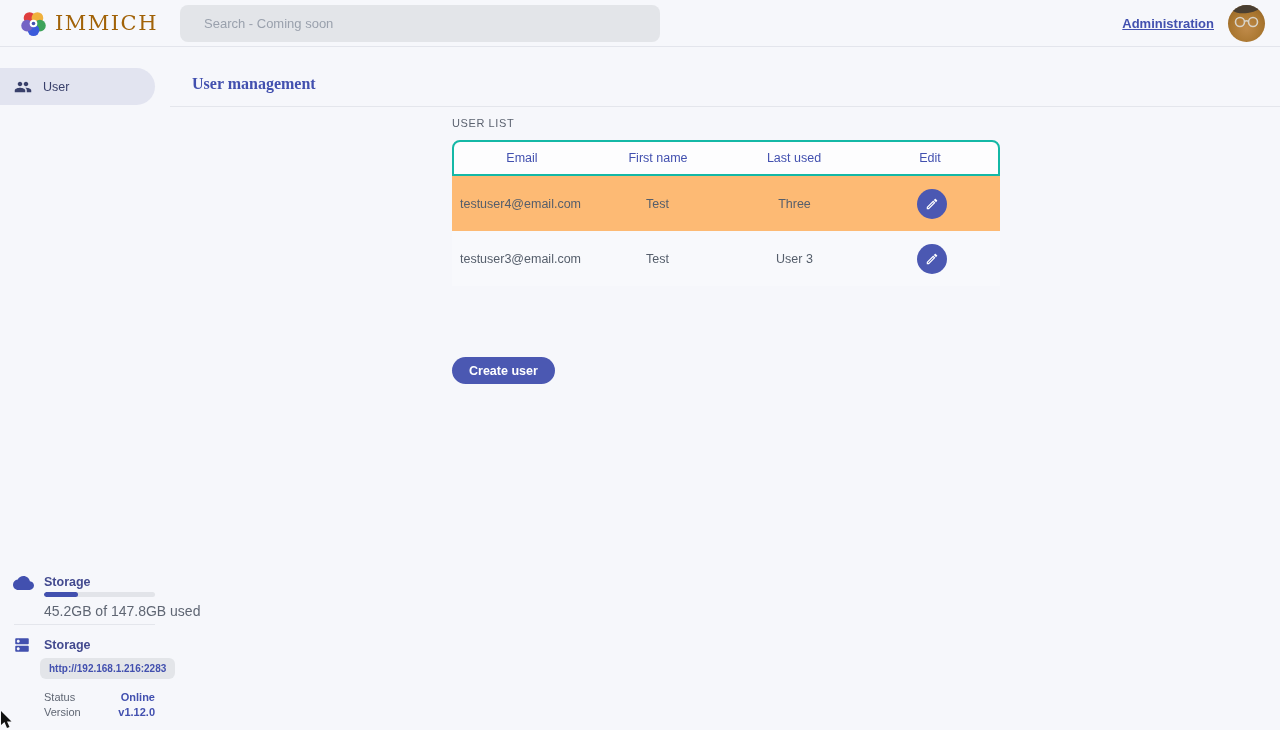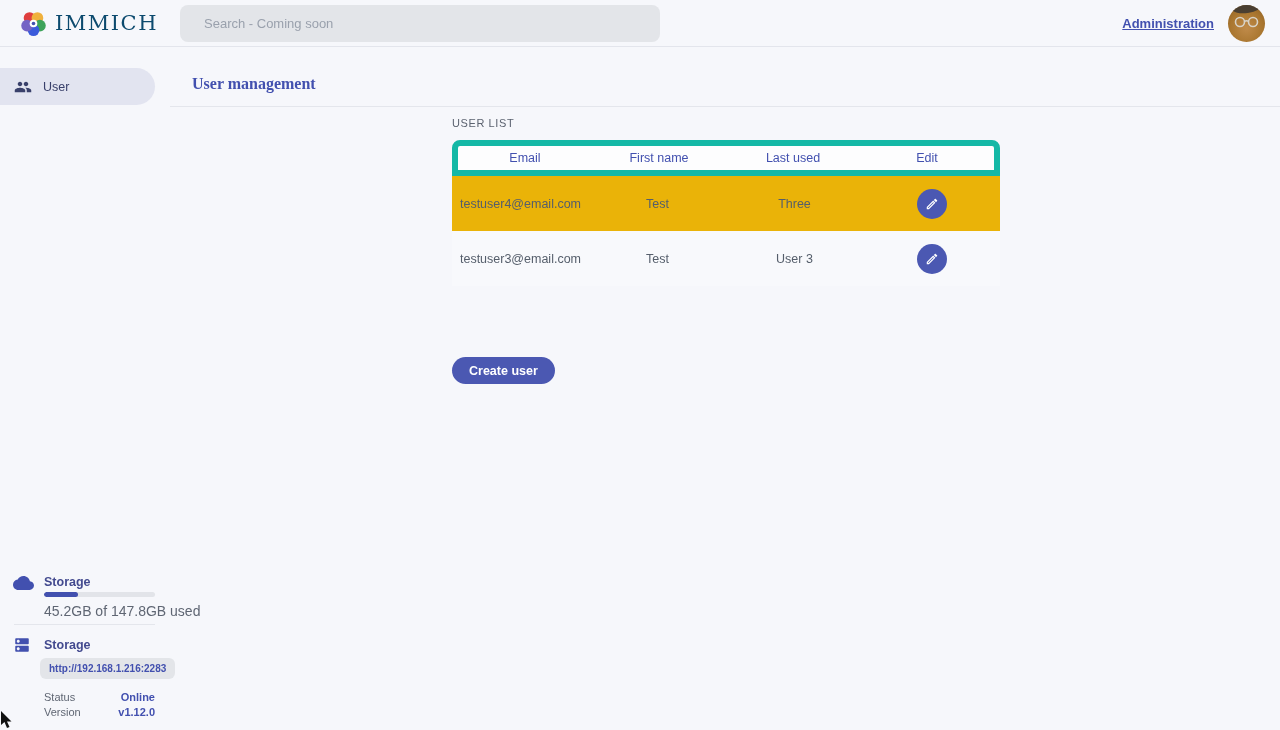--- a/index.html
+++ b/index.html
@@ -13,21 +13,21 @@
   }
   
   .app-header {
     position:absolute; top:0; left:0; width:1280px; height:47px;
     background:#f6f7fb; border-bottom:1px solid #e3e5ec;
     display:flex; align-items:center;
   }
   .logo { display:flex; align-items:center; gap:8px; margin-left:20px; cursor:pointer; }
   .wordmark {
     font-family:"DejaVu Serif", serif;
-    font-size:21px; letter-spacing:1.5px; color:#0c4a6e; font-weight:400;
+    font-size:21px; letter-spacing:1.5px; color:#a16207; font-weight:400;
   }
   .searchbar {
     position:absolute; left:180px; top:5px; width:480px; height:37px;
     background:#e3e5e9; border:none; border-radius:8px;
     padding-left:24px; font-size:13px; color:#4b5563;
     font-family:"Liberation Sans", sans-serif; outline:none;
   }
   .searchbar::placeholder { color:#9aa1ad; }
   .header-right { position:absolute; right:15px; top:0; height:47px; display:flex; align-items:center; gap:14px; }
   .admin-link { font-size:13px; font-weight:600; color:#4250af; text-decoration:underline; cursor:pointer; }
@@ -76,28 +76,28 @@
   .row-version { top:72px; }
 
   
   .page-title { position:absolute; left:192px; top:75px; font-size:16px; font-weight:600; color:#4250af;font-family:Liberation Serif, serif; }
   .title-divider { position:absolute; left:170px; top:106px; width:1110px; height:1px; background:#e4e6ec; }
   .section-title { position:absolute; left:452px; top:117px; font-size:11px; font-weight:500; letter-spacing:.6px; color:#5c6370; }
 
   .user-table { position:absolute; left:452px; top:140px; width:548px; border-radius:8px; }
   .t-header {
     display:flex; height:36px; background:#fdfdfe;
-    border:6px solid #14b8a6; border-radius:8px 8px 0 0;
+    border:2px solid #14b8a6; border-radius:8px 8px 0 0;
   }
   .t-header .th {
     flex:1; display:flex; align-items:center; justify-content:center;
     font-size:12.5px; font-weight:500; color:#4250af;
   }
   .t-row { display:flex; height:55px; }
-  .t-row.odd  { background:#eab308; }
+  .t-row.odd  { background:#fdba74; }
   .t-row.even { background:#f8f9fc; }
   .t-row .td {
     flex:1; display:flex; align-items:center; justify-content:center;
     font-size:12.5px; color:#555e6b;
   }
   .edit-btn {
     width:30px; height:30px; border-radius:50%; border:none;
     background:#4b58b2; display:flex; align-items:center; justify-content:center;
     cursor:pointer;
   }

